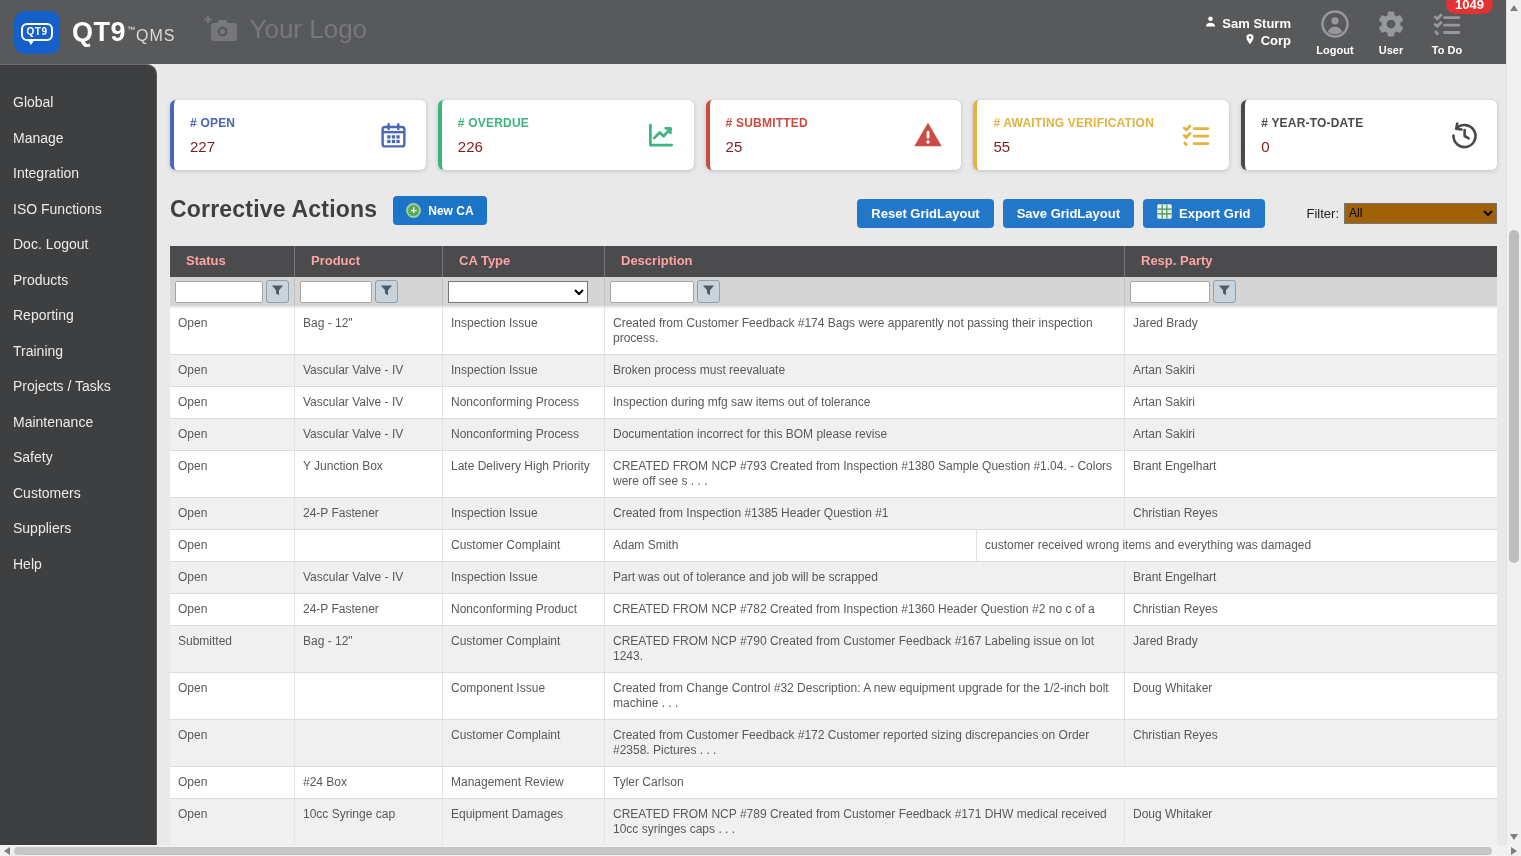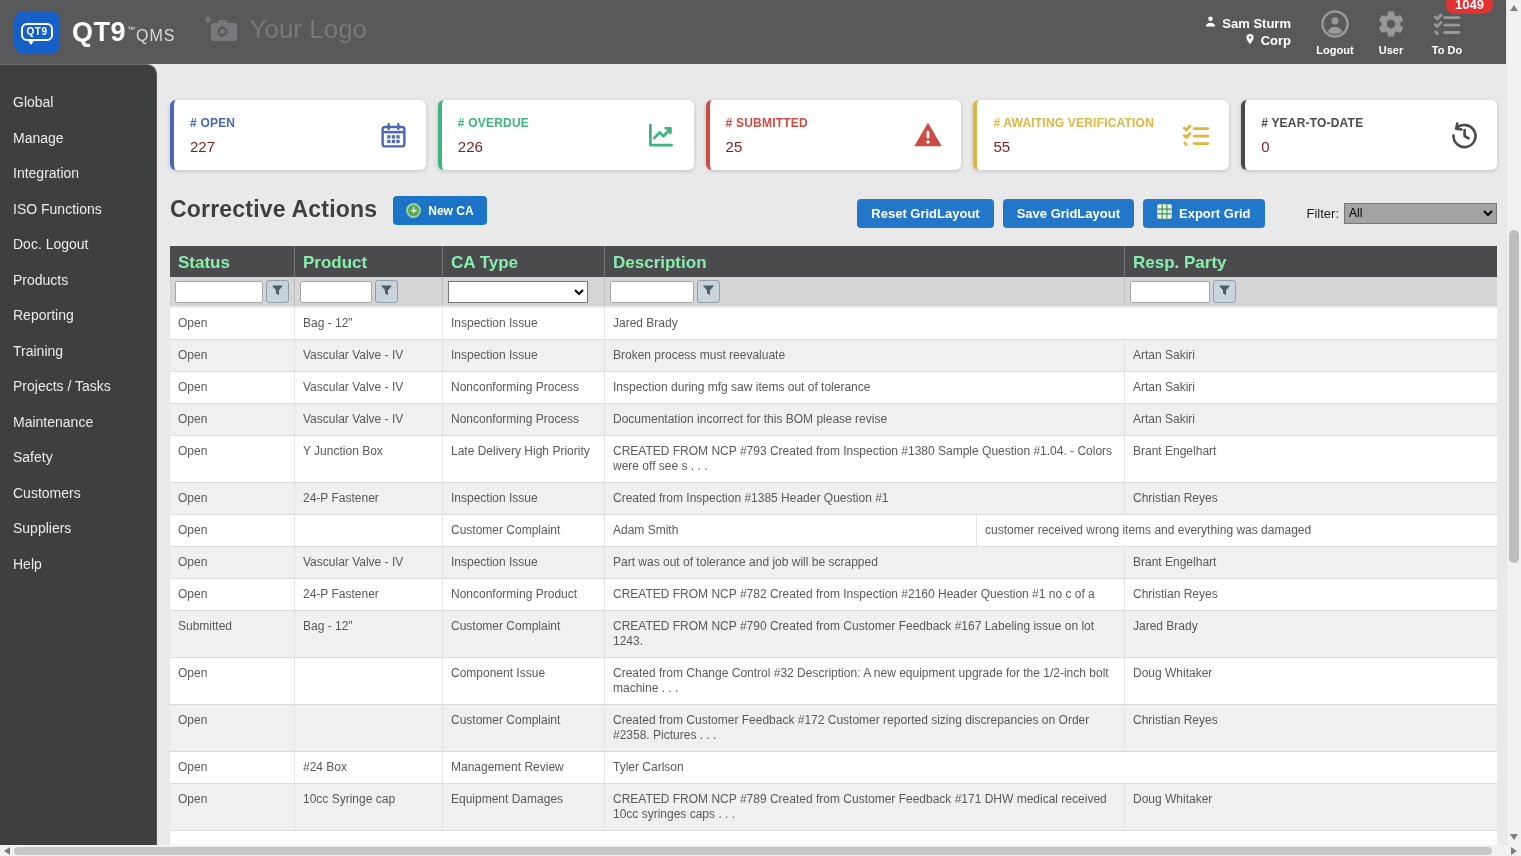--- a/index.html
+++ b/index.html
@@ -52,26 +52,26 @@
   .page-title{ font-size:23px; font-weight:bold; color:#3F3F41; letter-spacing:.2px;}
   .btn{ border:none; cursor:pointer; font-family:inherit;}
   .btn-newca{ margin-left:16px; background:#1B74C8; color:#fff; font-weight:bold; font-size:12px;
               border-radius:4px; height:29px; padding:0 13px; display:flex; align-items:center; gap:7px;}
   .plus-circle{ width:15px; height:15px; background:#57A957; border:2px solid #9CCF9C; border-radius:50%;
                 color:#fff; font-size:11px; line-height:11px; display:flex; align-items:center; justify-content:center;}
   .toolbar-right{ margin-left:auto; display:flex; align-items:center;}
   .btn-blue{ background:#2277C8; color:#fff; font-weight:bold; font-size:13px; border-radius:4px;
              height:29px; padding:0 14px; margin-left:9px; display:flex; align-items:center; gap:7px;}
   .filter-wrap{ margin-left:42px; display:flex; align-items:center; gap:5px; font-size:13px; color:#1E1E1E;}
-  .filter-wrap select{ width:153px; height:21px; font-size:12px; border:1px solid #767676; background:#a3a3a3;}
+  .filter-wrap select{ width:153px; height:21px; font-size:12px; border:1px solid #767676; background:#a16207;}
 
   
   .grid{ margin-top:16px; width:1327px; background:#fff;}
   .grid-header{ display:flex; background:#4B4B4D; height:31px;}
-  .gh-cell{ color:#86efac; font-weight:bold; font-size:17px; padding:7px 8px; border-right:1px solid #757577;}
+  .gh-cell{ color:#fca5a5; font-weight:bold; font-size:13px; padding:7px 16px; border-right:1px solid #757577;}
   .gh-cell:last-child{ border-right:none;}
   .grid-filter{ display:flex; background:#D5D5D5; height:31px; border-bottom:2px solid #EBEBEB;}
   .gf-cell{ display:flex; align-items:center; padding:0 5px; border-right:1px solid #C2C2C2;}
   .gf-cell:last-child{ border-right:none;}
   .filter-input{ height:22px; border:1px solid #A6A6A6; border-radius:2px; padding:0 4px; font-size:12px;}
   .funnel-btn{ width:23px; height:23px; margin-left:3px; background:#C9D3DB; border:1px solid #8EA0AE;
                border-radius:3px; display:flex; align-items:center; justify-content:center; cursor:pointer;}
   .filter-select{ width:140px; height:22px; border:1px solid #767676; background:#fff; font-size:12px;}
   .grid-body{ height:538px; overflow:hidden; background:#fff;}
   .grid-row{ display:flex; border-bottom:1px solid #DCDCDC; background:#fff; cursor:pointer;}
@@ -328,20 +328,21 @@
                 <path d="M1 1.5h12L8.6 6.7V12L5.4 10V6.7L1 1.5z" fill="#4E5A64"></path>
               </svg></span>
           </button>
         </div>
       </div>
     <div class="grid-body" id="grid-body">
         <div class="grid-row">
           <div class="gr-cell col-0">Open</div>
           <div class="gr-cell col-1">Bag - 12"</div>
           <div class="gr-cell col-2">Inspection Issue</div>
+          <div class="gr-cell col-3">Created from Customer Feedback #174 Bags were apparently not passing their inspection process.</div>
           <div class="gr-cell col-4">Jared Brady</div>
         </div>
         <div class="grid-row alt">
           <div class="gr-cell col-0">Open</div>
           <div class="gr-cell col-1">Vascular Valve - IV</div>
           <div class="gr-cell col-2">Inspection Issue</div>
           <div class="gr-cell col-3">Broken process must reevaluate</div>
           <div class="gr-cell col-4">Artan Sakiri</div>
         </div>
         <div class="grid-row">
@@ -383,21 +384,21 @@
           <div class="gr-cell col-0">Open</div>
           <div class="gr-cell col-1">Vascular Valve - IV</div>
           <div class="gr-cell col-2">Inspection Issue</div>
           <div class="gr-cell col-3">Part was out of tolerance and job will be scrapped</div>
           <div class="gr-cell col-4">Brant Engelhart</div>
         </div>
         <div class="grid-row">
           <div class="gr-cell col-0">Open</div>
           <div class="gr-cell col-1">24-P Fastener</div>
           <div class="gr-cell col-2">Nonconforming Product</div>
-          <div class="gr-cell col-3">CREATED FROM NCP #782 Created from Inspection #2160 Header Question #1 no c of a</div>
+          <div class="gr-cell col-3">CREATED FROM NCP #782 Created from Inspection #1360 Header Question #2 no c of a</div>
           <div class="gr-cell col-4">Christian Reyes</div>
         </div>
         <div class="grid-row alt">
           <div class="gr-cell col-0">Submitted</div>
           <div class="gr-cell col-1">Bag - 12"</div>
           <div class="gr-cell col-2">Customer Complaint</div>
           <div class="gr-cell col-3">CREATED FROM NCP #790 Created from Customer Feedback #167 Labeling issue on lot 1243.</div>
           <div class="gr-cell col-4">Jared Brady</div>
         </div>
         <div class="grid-row">

